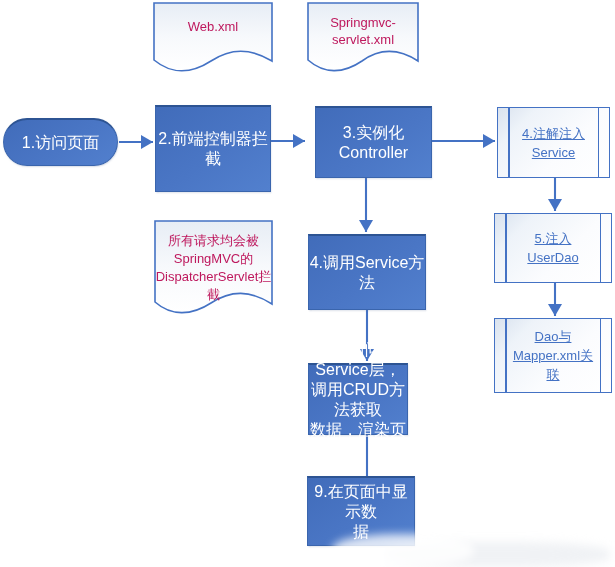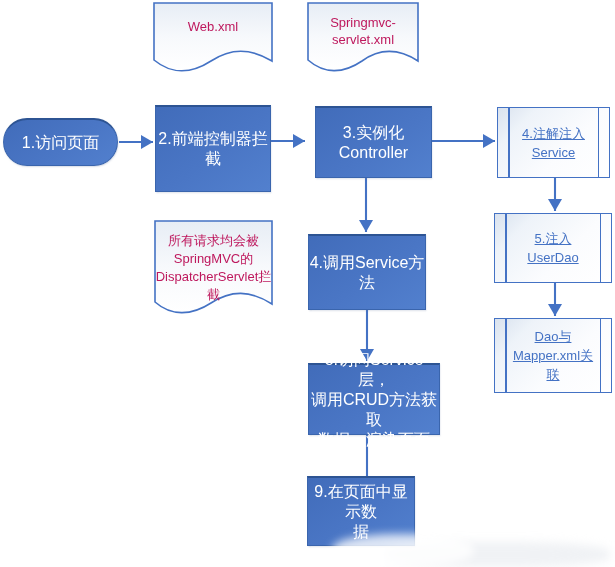--- a/index.html
+++ b/index.html
@@ -150,21 +150,21 @@
   </div>
 
   <div class="pp" style="left:494px;top:318px;width:118px;height:75px">
     <i class="bar l"></i>
     <i class="bar r"></i>
     <span class="lbl">Dao与
 Mapper.xml关
 联</span>
   </div>
 
-  <div class="node-blue" style="left:308px;top:363px;width:132px;height:72px">
+  <div class="node-blue" style="left:308px;top:363px;width:100px;height:72px">
     <span class="lbl">8.访问Service层，
 调用CRUD方法获取
 数据，渲染页面</span>
   </div>
 
   <div class="node-blue" style="left:307px;top:476px;width:108px;height:70px">
     <span class="lbl">9.在页面中显示数
 据</span>
   </div>
 

